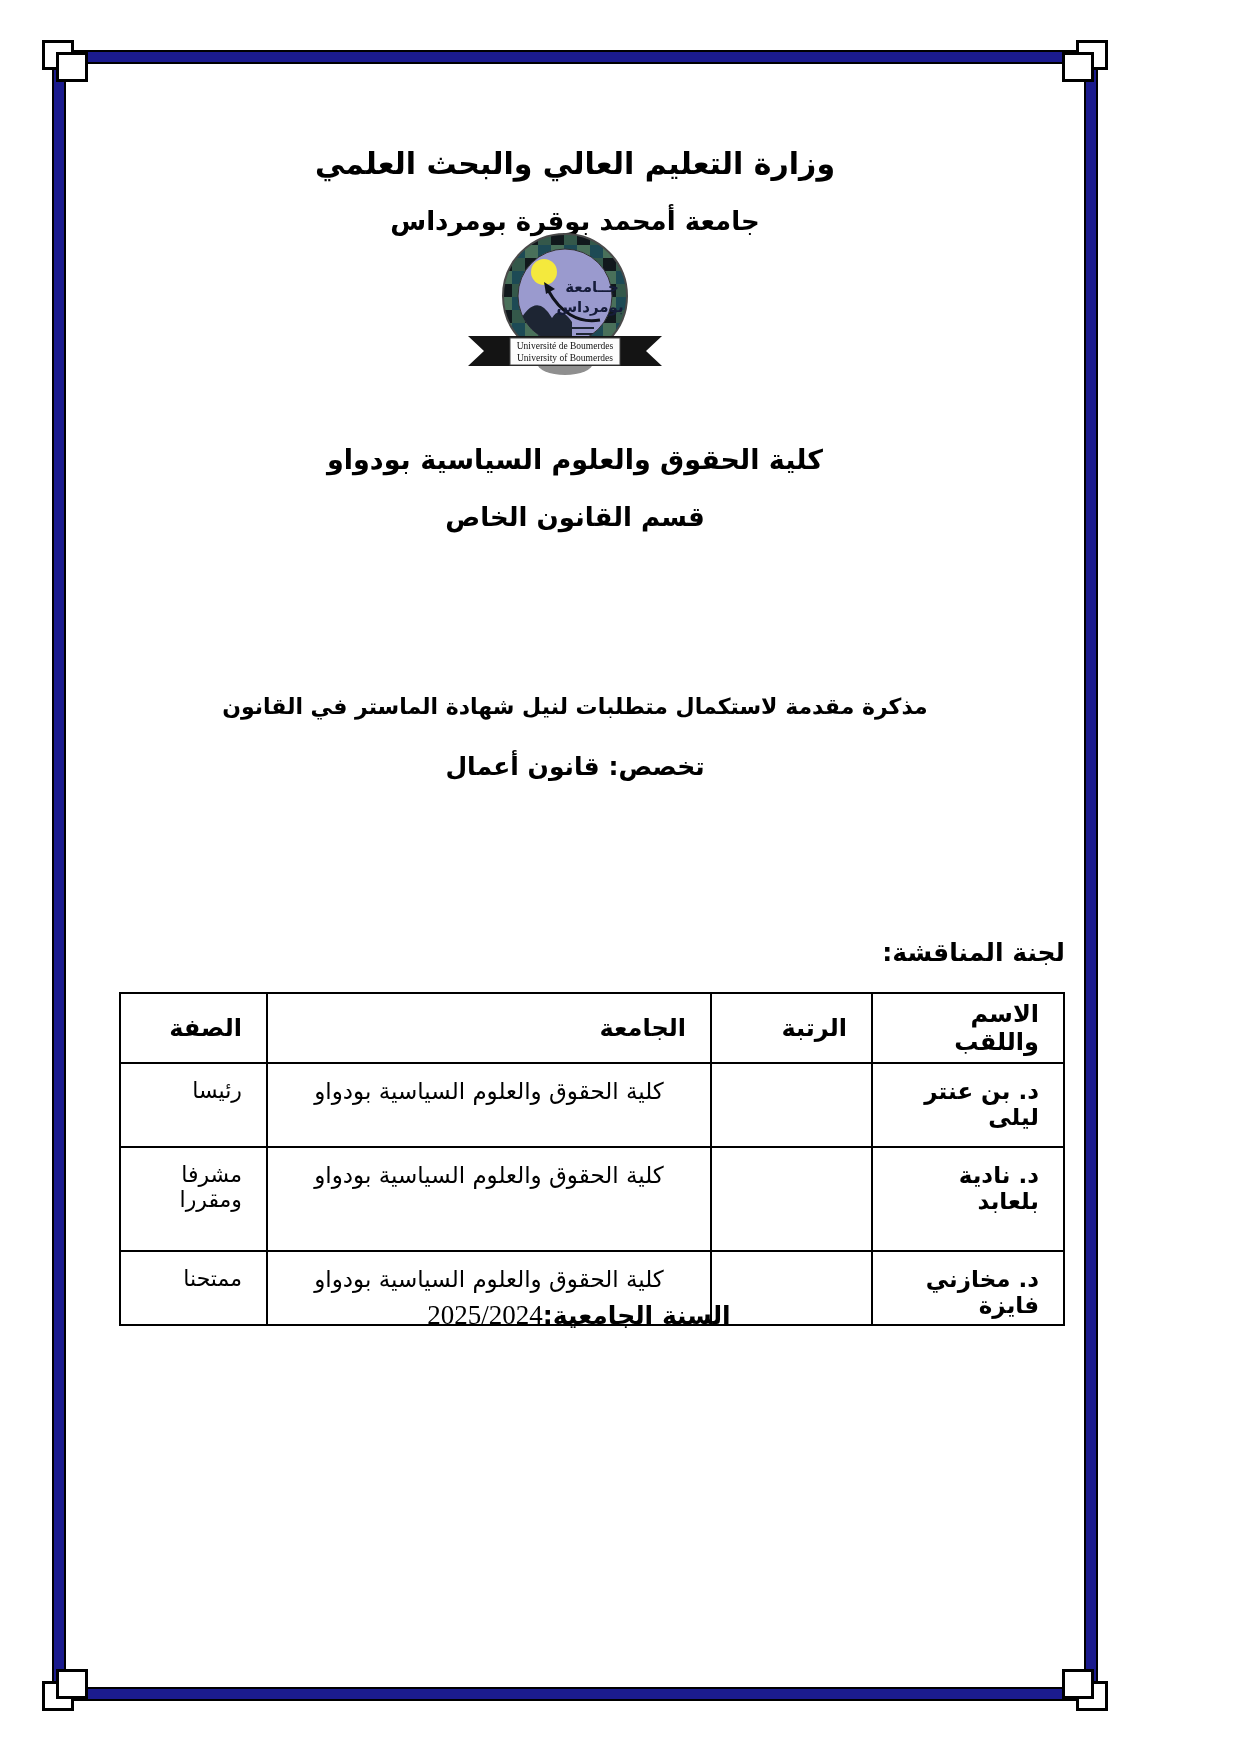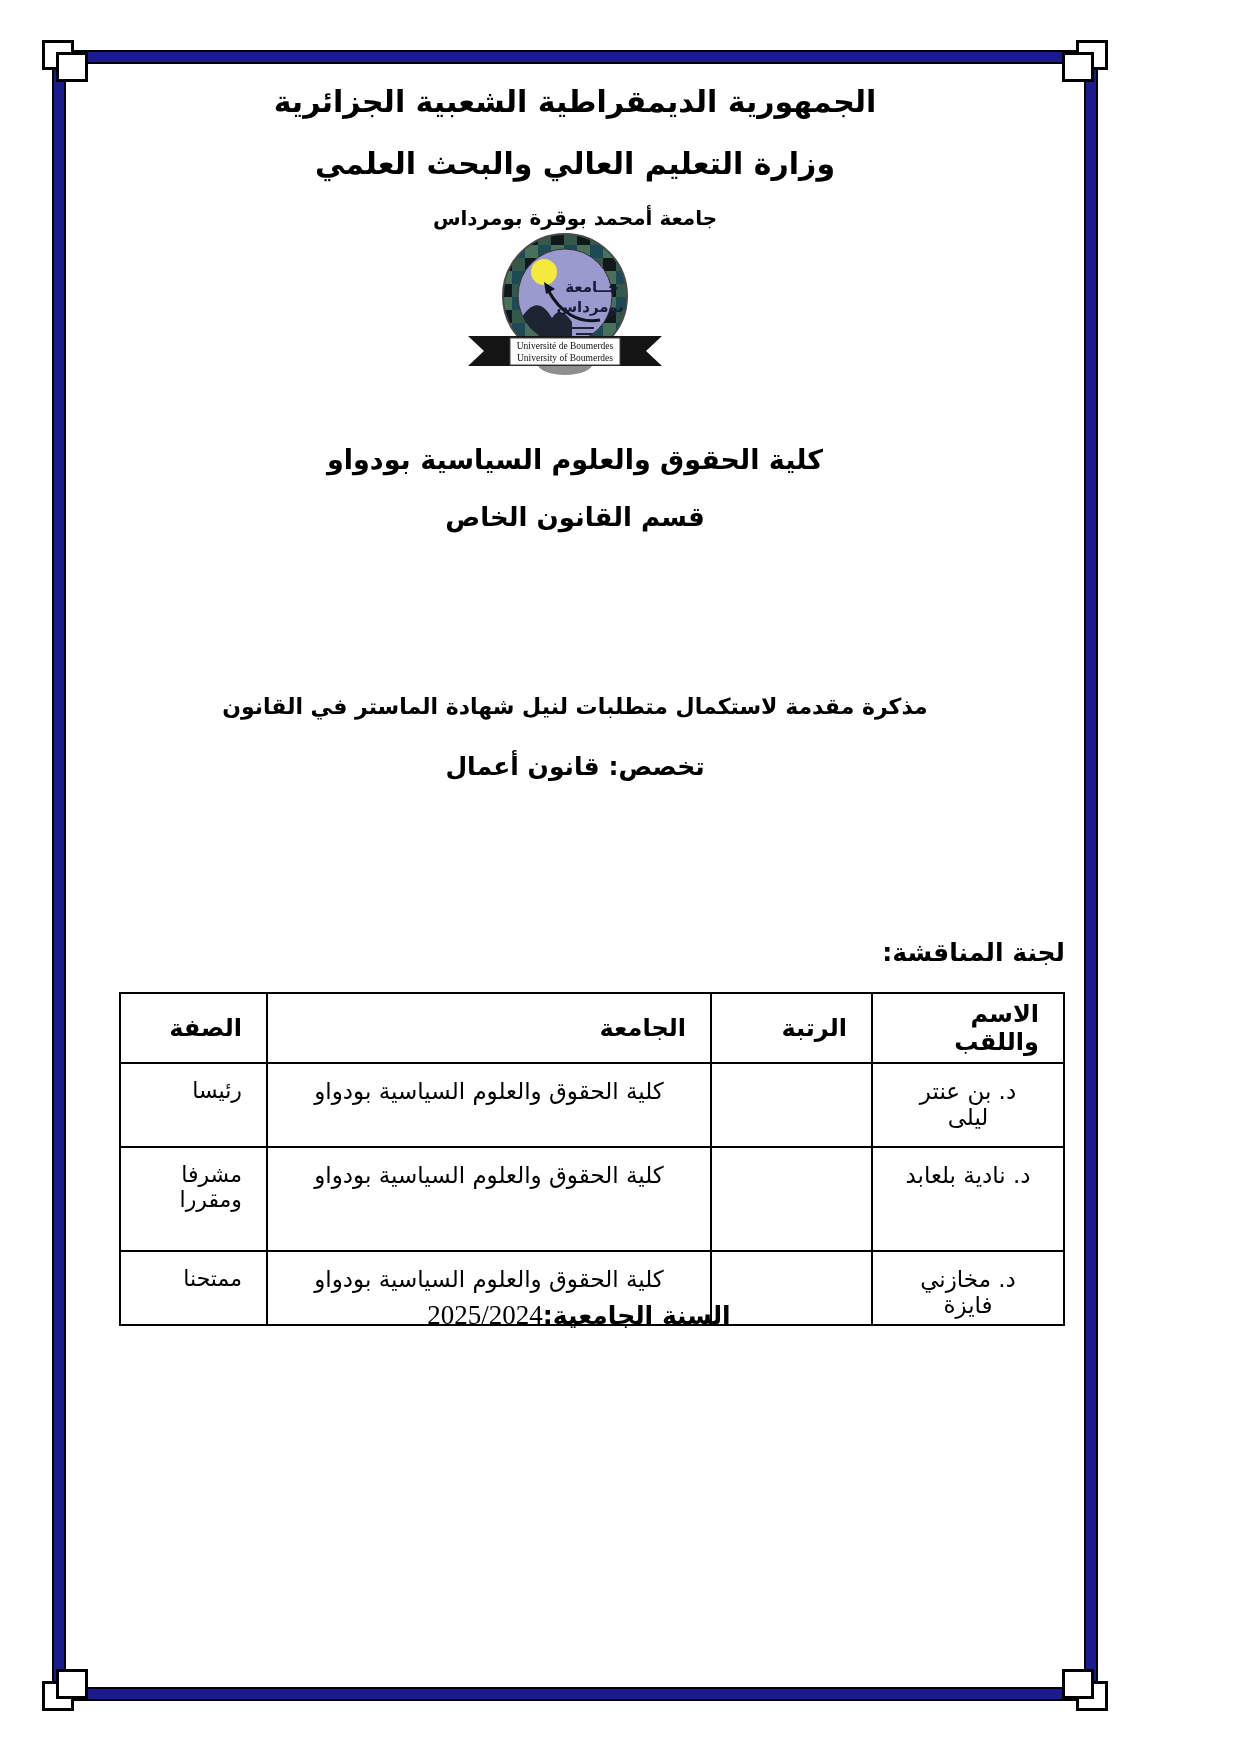--- a/index.html
+++ b/index.html
@@ -23,21 +23,21 @@
   .corner .sq{position:absolute;width:26px;height:24px;border:3px solid #000;background:#fff;}
   .corner.tl{left:-8px;top:-8px;}   .corner.tl .sq1{left:0;top:0;}      .corner.tl .sq2{left:14px;top:12px;}
   .corner.tr{right:-8px;top:-8px;}  .corner.tr .sq1{right:0;top:0;}     .corner.tr .sq2{right:14px;top:12px;}
   .corner.bl{left:-8px;bottom:-8px;} .corner.bl .sq1{left:0;bottom:0;}  .corner.bl .sq2{left:14px;bottom:12px;}
   .corner.br{right:-8px;bottom:-8px;} .corner.br .sq1{right:0;bottom:0;} .corner.br .sq2{right:14px;bottom:12px;}
 
   
   .cline{position:absolute;left:70px;width:1010px;text-align:center;direction:rtl;font-weight:bold;}
   .republic{top:84px;font-size:30px;}
   .ministry{top:146px;font-size:30px;}
-  .university{top:206px;font-size:20px;}
+  .university{top:206px;font-size:26px;}
   .faculty{top:444px;font-size:27px;}
   .department{top:502px;font-size:26px;}
 
   .title-box{
     position:absolute;left:192px;top:566px;width:712px;height:140px;
     border:4px solid var(--boxblue,#7ba3d6);
     border-radius:30px;background:transparent;
   }
   .main-title{
     position:absolute;left:0;right:0;top:24px;
@@ -61,21 +61,21 @@
     position:absolute;left:119px;top:992px;width:944px;
     border-collapse:collapse;direction:rtl;table-layout:fixed;
     font-size:23px;
   }
   .committee-table th,.committee-table td{
     border:2px solid #000;padding:6px 24px;overflow:hidden;
   }
   .committee-table th{font-weight:bold;vertical-align:middle;text-align:right;font-size:24px;}
   .committee-table td{vertical-align:top;padding-top:14px;text-align:right;}
   .committee-table td.c-univ{text-align:center;font-weight:normal;}
-  .committee-table td.c-name{font-weight:normal;text-align:center;}
+  .committee-table td.c-name{font-weight:bold;}
   .committee-table td.c-role{font-weight:normal;font-size:22px;}
   .committee-table tr.hd{height:56px;}
   .committee-table tr.r1{height:84px;}
   .committee-table tr.r2{height:104px;}
   .committee-table tr.r3{height:62px;}
 
   .year{position:absolute;left:74px;width:1010px;top:1300px;text-align:center;direction:rtl;}
   .year .ylbl{font-size:25px;font-weight:bold;}
   .year .yval{font-size:27px;font-family:"Liberation Serif",serif;font-weight:normal;}
 
@@ -101,21 +101,20 @@
     <div class="corner bl">
         <div class="sq sq1"></div>
         <div class="sq sq2"></div>
       </div>
     <div class="corner br">
         <div class="sq sq1"></div>
         <div class="sq sq2"></div>
       </div>
   </div>
 
-  <div class="cline republic">الجمهورية الديمقراطية الشعبية الجزائرية</div>
   <div class="cline ministry">وزارة التعليم العالي والبحث العلمي</div>
   <div class="cline university">جامعة أمحمد بوقرة بومرداس</div>
 
   <div class="logo">
     <svg width="210" height="150" viewBox="0 0 210 150" xmlns="http://www.w3.org/2000/svg">
       <defs>
         <pattern id="checker" width="26" height="26" patternUnits="userSpaceOnUse">
           <rect x="0" y="0" width="13" height="13" fill="#34584a"></rect>
           <rect x="13" y="0" width="13" height="13" fill="#11181c"></rect>
           <rect x="0" y="13" width="13" height="13" fill="#1d4a55"></rect>

